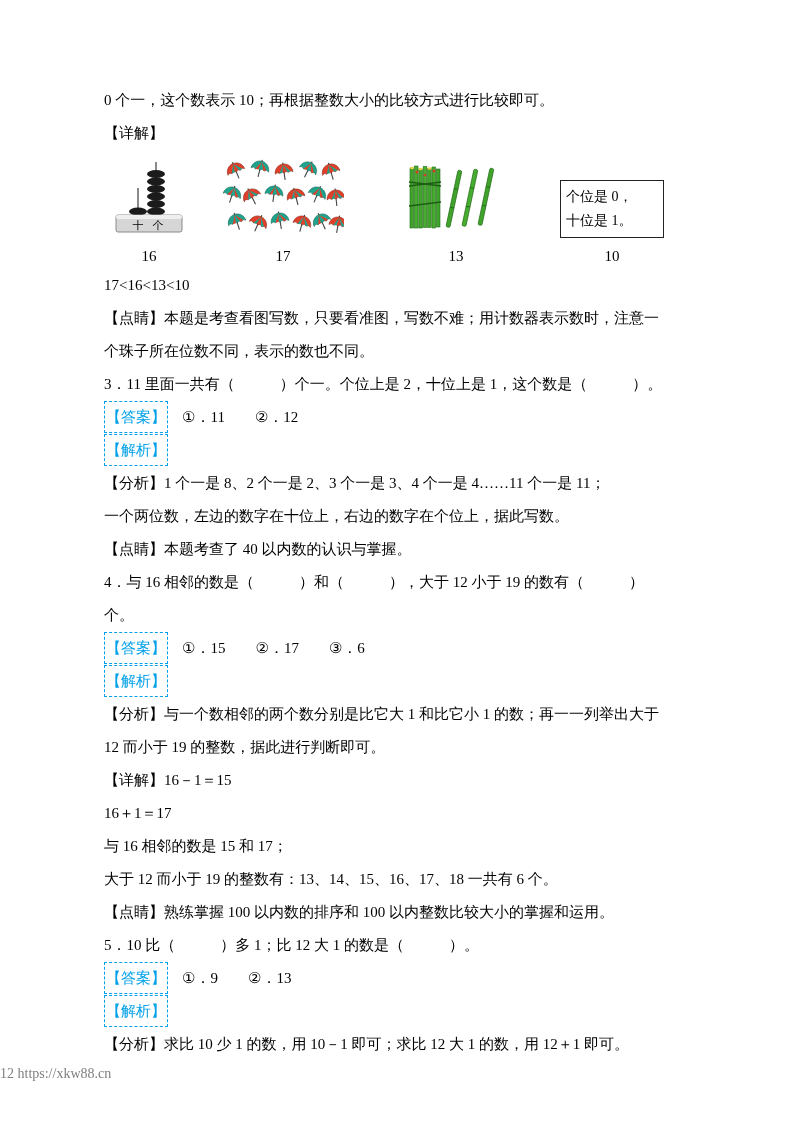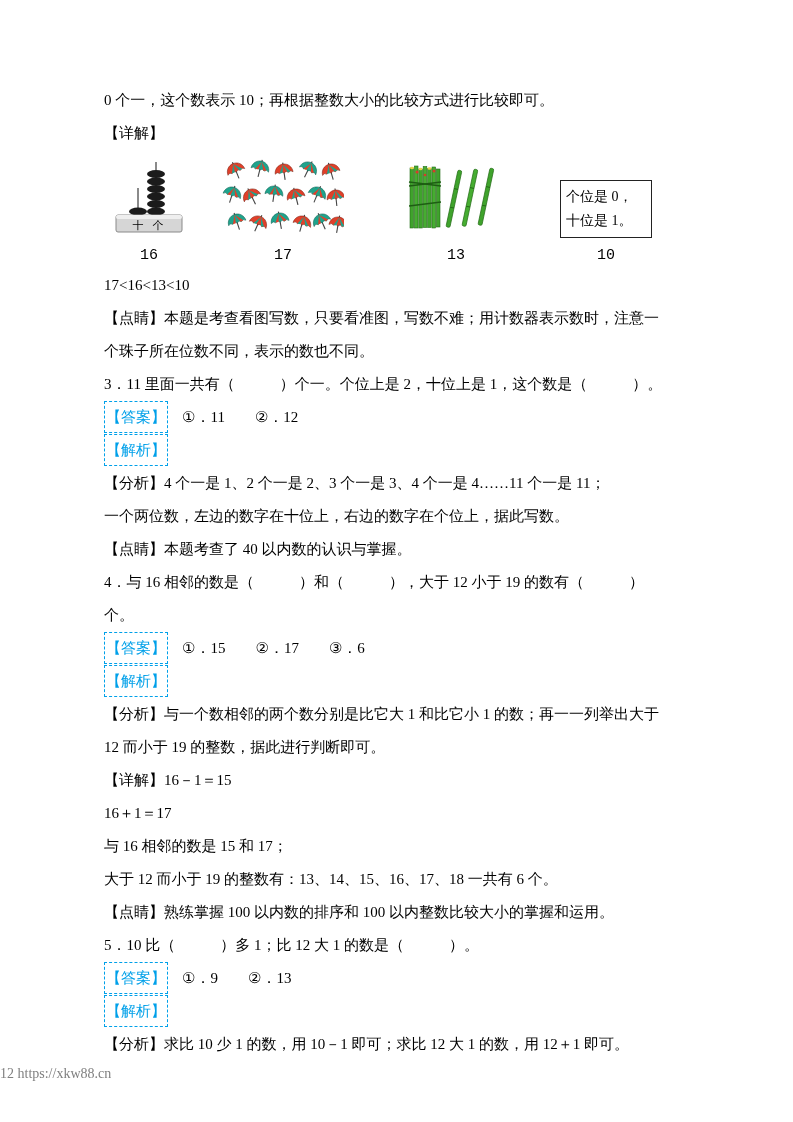--- a/index.html
+++ b/index.html
@@ -31,23 +31,23 @@
   }
   .figures {
     display: flex;
     align-items: flex-end;
     margin: 8px 0 2px 10px;
   }
   .fig { display: flex; flex-direction: column; align-items: center; }
   .fig-counter { margin-right: 38px; }
   .fig-umb { margin-right: 64px; }
   .fig-sticks { margin-right: 56px; }
-  .cap { margin-top: 9px; font-size: 15px; line-height: 18px; font-family: Liberation Mono, monospace; }
+  .cap { margin-top: 9px; font-size: 15px; line-height: 18px; }
   .notebox {
-    width: 92px; height: 58px;
+    width: 104px; height: 58px;
     border: 1.5px solid #222;
     padding: 4px 5px;
     font-size: 14px;
     line-height: 24px;
     white-space: nowrap;
   }
   .comparison { margin-top: 4px; }
   .footer {
     position: absolute;
     left: 0; right: 0; top: 1064px;
@@ -173,21 +173,21 @@
         <div class="cap">10</div>
       </div>
     </div>
 
     <p class="comparison">17&lt;16&lt;13&lt;10</p>
     <p>【点睛】本题是考查看图写数，只要看准图，写数不难；用计数器表示数时，注意一个珠子所在位数不同，表示的数也不同。</p>
 
     <p>3．11 里面一共有（　　　）个一。个位上是 2，十位上是 1，这个数是（　　　）。</p>
     <p><span class="marker">【答案】</span><span>①．11　　②．12</span></p>
     <p><span class="marker">【解析】</span></p>
-    <p>【分析】4 个一是 1、2 个一是 2、3 个一是 3、4 个一是 4……11 个一是 11；</p>
+    <p>【分析】1 个一是 8、2 个一是 2、3 个一是 3、4 个一是 4……11 个一是 11；</p>
     <p>一个两位数，左边的数字在十位上，右边的数字在个位上，据此写数。</p>
     <p>【点睛】本题考查了 40 以内数的认识与掌握。</p>
 
     <p>4．与 16 相邻的数是（　　　）和（　　　），大于 12 小于 19 的数有（　　　）个。</p>
     <p><span class="marker">【答案】</span><span>①．15　　②．17　　③．6</span></p>
     <p><span class="marker">【解析】</span></p>
     <p>【分析】与一个数相邻的两个数分别是比它大 1 和比它小 1 的数；再一一列举出大于 12 而小于 19 的整数，据此进行判断即可。</p>
     <p>【详解】16－1＝15</p>
     <p>16＋1＝17</p>
     <p>与 16 相邻的数是 15 和 17；</p>

